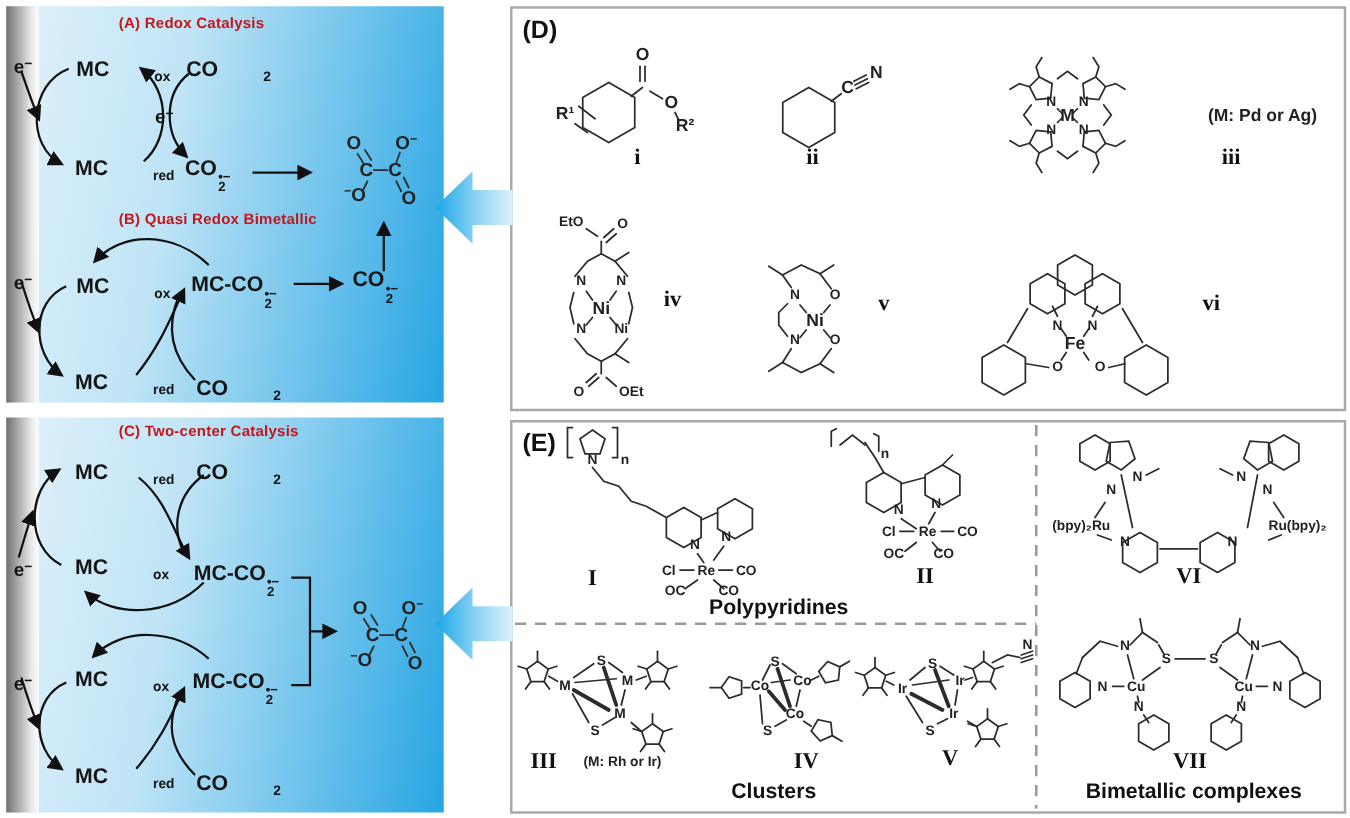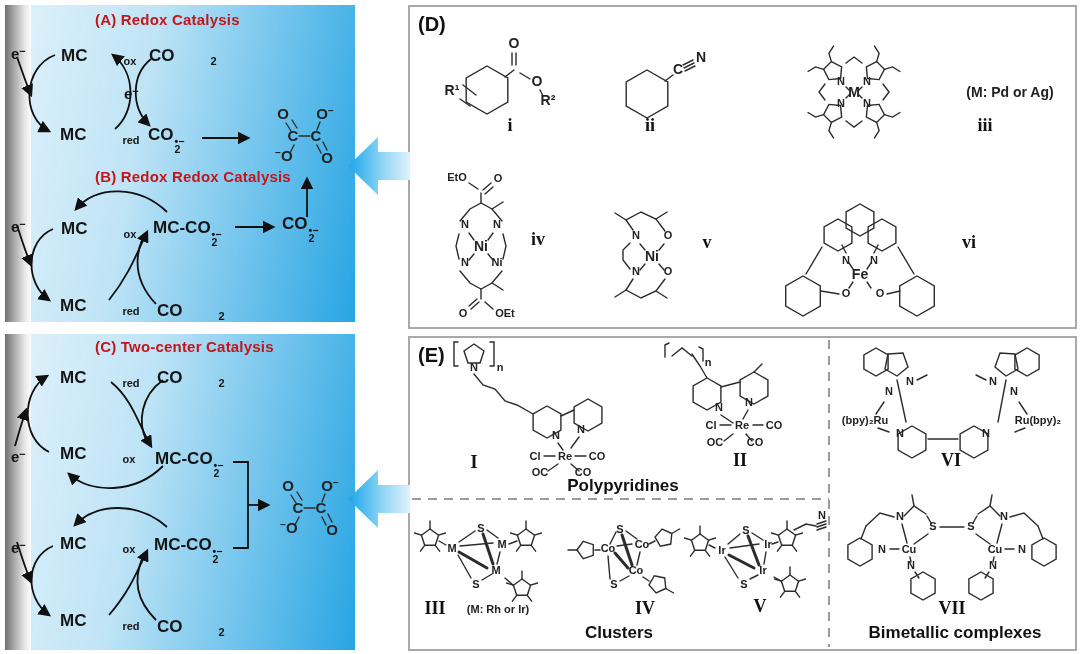--- a/index.html
+++ b/index.html
@@ -2,21 +2,21 @@
 <html><head>
 <meta charset="utf-8">
 <style>
   html,body{margin:0;padding:0;background:#fff;}
   .stage{position:relative;width:1080px;height:654px;background:#fff;
          font-family:"Liberation Sans",sans-serif;overflow:hidden;}
   .lbox{position:absolute;background:linear-gradient(100deg,#e2f2fb 0%,#bfe4f6 38%,#27a5e3 100%);}
   .elec{position:absolute;left:0;top:0;bottom:0;width:26px;
         background:linear-gradient(to right,#6f6f6f,#a8a8a8 35%,#e6e6e6 75%,#fdfdfd);}
   .rbox{position:absolute;background:#fff;border:2px solid #a9a9a9;box-sizing:border-box;}
-  .ttl{position:absolute;font-size:15px;font-weight:bold;color:#c3161b;white-space:nowrap;letter-spacing:0.2px;}
+  .ttl{position:absolute;font-size:12px;font-weight:bold;color:#c3161b;white-space:nowrap;letter-spacing:0.2px;}
   .sp{position:absolute;font-size:17px;font-weight:bold;color:#141414;white-space:nowrap;}
   .sp sub{font-size:11px;vertical-align:-4px;margin-left:36px;}
   .sp sup{font-size:11px;vertical-align:4px;}
   .esm{font-size:15px;}
   .stk{display:inline-flex;flex-direction:column;align-items:flex-start;vertical-align:-5px;line-height:0.8;margin-left:1px;}
   .stk .st,.stk .sb{font-size:10.5px;font-weight:bold;}
   .plabel{position:absolute;font-size:20px;font-weight:bold;color:#111;}
   .ovl{position:absolute;left:0;top:0;}
   svg text{font-family:"Liberation Sans",sans-serif;font-weight:bold;fill:#222;font-size:12px;text-anchor:middle;}
   svg text.rn{font-family:"Liberation Serif",serif;font-size:18px;fill:#111;}
@@ -41,21 +41,21 @@
     <span class="sp esm" style="left:6px;top:40px;"><span>e</span><sup>−</sup></span>
     <span class="sp" style="left:56px;top:41px;"><span>MC</span><sub>ox</sub></span>
     <span class="sp" style="left:144px;top:41px;"><span>CO</span><sub>2</sub></span>
     <span class="sp esm" style="left:119px;top:80px;"><span>e</span><sup>−</sup></span>
     <span class="sp" style="left:55px;top:120px;"><span>MC</span><sub>red</sub></span>
     <span class="sp" style="left:143px;top:120px;"><span>CO</span><span class="stk">
           <span class="st">•−</span>
           <span class="sb">2</span>
         </span></span>
 
-    <div class="ttl" style="left:90px;top:163px;">(B) Redox Redox Catalysis</div>
+    <div class="ttl" style="left:90px;top:163px;">(B) Quasi Redox Bimetallic</div>
     <span class="sp esm" style="left:6px;top:213px;"><span>e</span><sup>−</sup></span>
     <span class="sp" style="left:56px;top:214px;"><span>MC</span><sub>ox</sub></span>
     <span class="sp" style="left:148px;top:213px;"><span>MC-CO</span><span class="stk">
           <span class="st">•−</span>
           <span class="sb">2</span>
         </span></span>
     <span class="sp" style="left:277px;top:209px;"><span>CO</span><span class="stk">
           <span class="st">•−</span>
           <span class="sb">2</span>
         </span></span>

